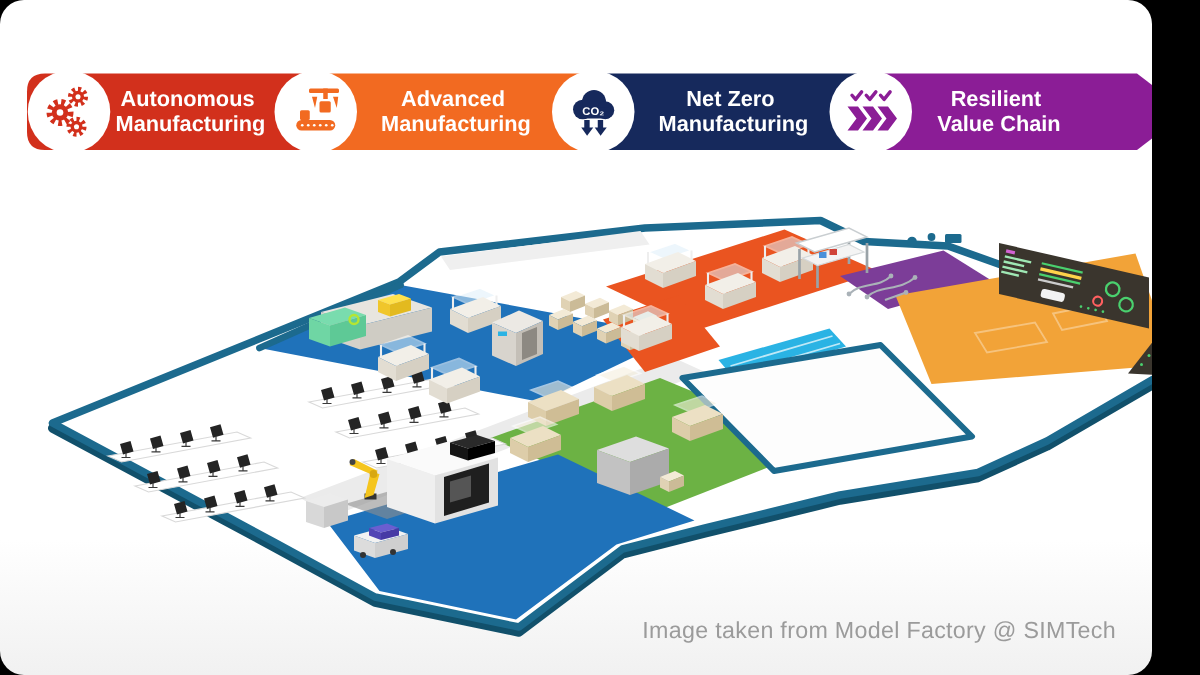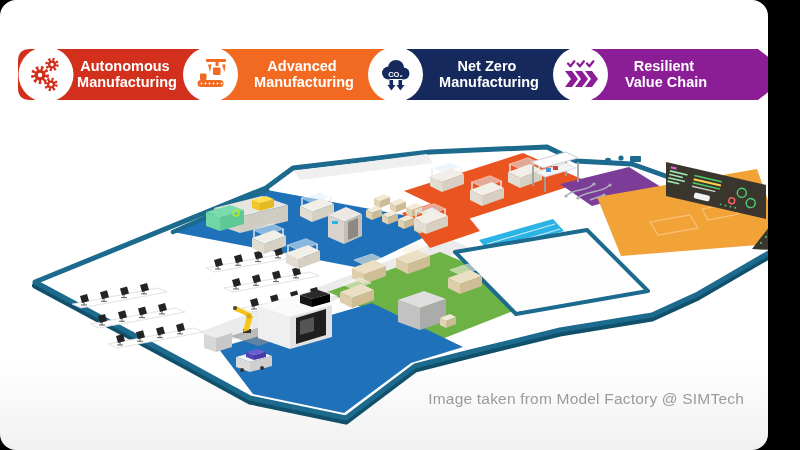--- a/index.html
+++ b/index.html
@@ -2,21 +2,21 @@
 <html><head>
 <meta charset="utf-8">
 <style>
   html,body{margin:0;padding:0;background:#000;}
   .card{position:relative;width:768px;height:450px;border-radius:16px;overflow:hidden;
         background:linear-gradient(180deg,#ffffff 0%,#ffffff 80%,#f1f1f1 100%);
         font-family:"Liberation Sans", sans-serif;}
   svg{position:absolute;left:0;top:0;}
   .seg-label{font:bold 14.5px "Liberation Sans",sans-serif;fill:#ffffff;text-anchor:middle;}
   .co2-txt{font:bold 7.5px "Liberation Sans",sans-serif;fill:#ffffff;text-anchor:middle;}
-  .caption{position:absolute;right:24px;top:390px;font-size:15.5px;color:#9b9b9b;
+  .caption{position:absolute;right:24px;top:412px;font-size:15.5px;color:#9b9b9b;
            letter-spacing:.2px;}
 </style>
 </head>
 <body>
 
 <div class="card">
 
 <svg width="800" height="115" viewBox="0 0 800 115">
 
   <path d="M203,49 L30,49 Q18,49 18,61 L18,88 Q18,100 30,100 L203,100 Z" fill="#d2301c"></path>

